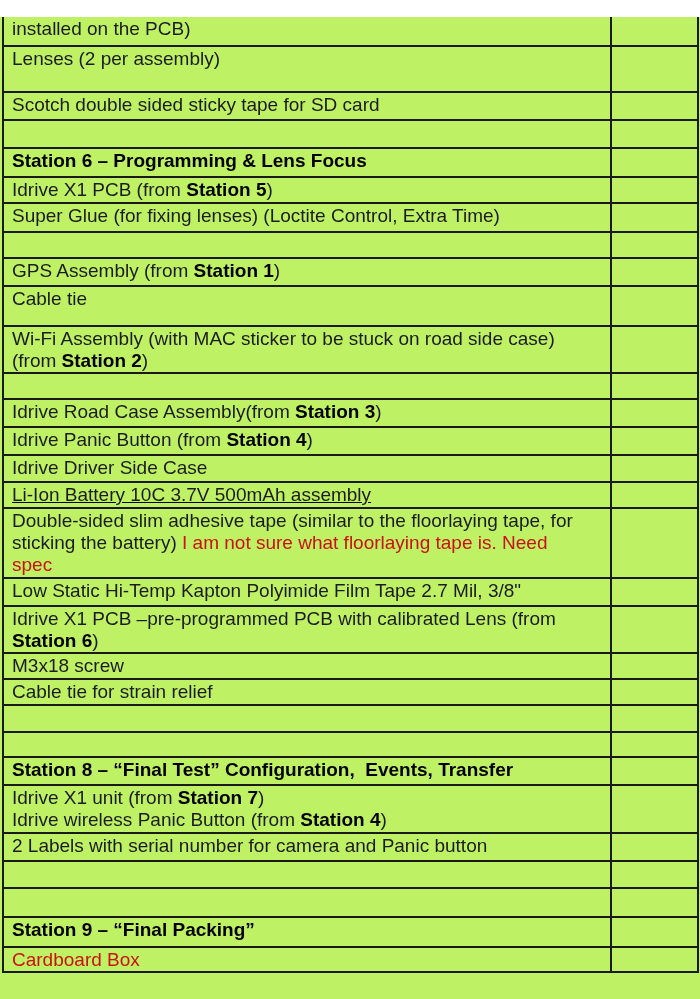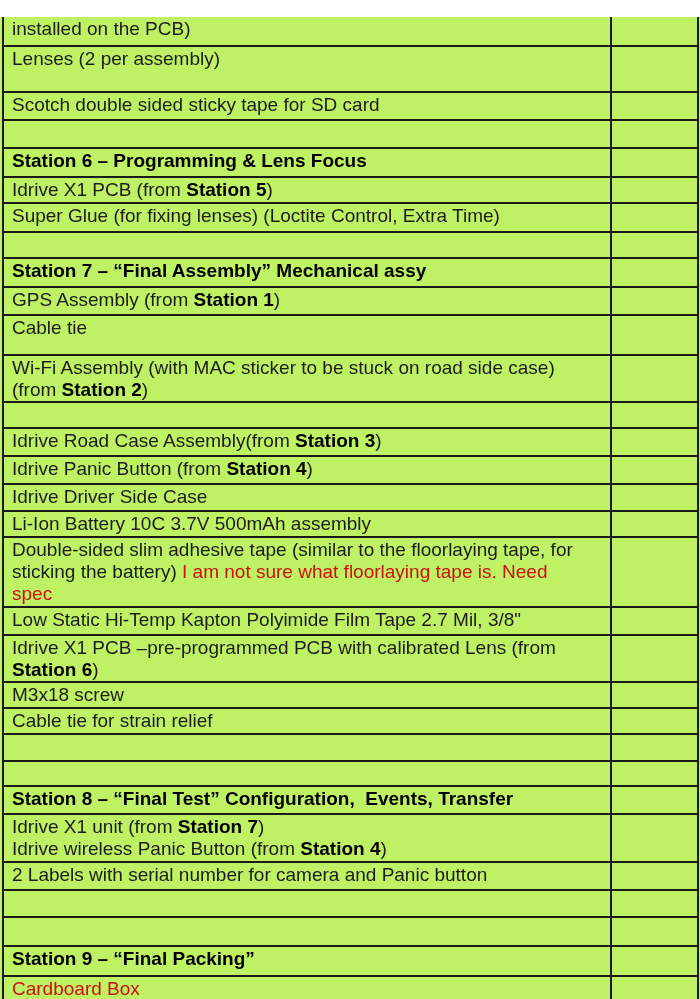--- a/index.html
+++ b/index.html
@@ -72,24 +72,20 @@
           <td class="c-val"></td>
         </tr>
         <tr style="height: 29px;">
           <td class="c-item"><span>Super Glue (for fixing lenses) (Loctite Control, Extra Time)</span></td>
           <td class="c-val"></td>
         </tr>
         <tr style="height: 26px;">
           <td class="c-item"></td>
           <td class="c-val"></td>
         </tr>
-        <tr class="hdr" style="height: 29px;">
-          <td class="c-item"><span class="b">Station 7 – “Final Assembly” Mechanical assy</span></td>
-          <td class="c-val"></td>
-        </tr>
         <tr style="height: 28px;">
           <td class="c-item"><span>GPS Assembly (from </span><span class="b">Station 1</span><span>)</span></td>
           <td class="c-val"></td>
         </tr>
         <tr style="height: 40px;">
           <td class="c-item"><span>Cable tie</span></td>
           <td class="c-val"></td>
         </tr>
         <tr style="height: 45px;">
           <td class="c-item"><span>Wi-Fi Assembly (with MAC sticker to be stuck on road side case)</span><br><span>(from </span><span class="b">Station 2</span><span>)</span></td>
@@ -104,21 +100,21 @@
           <td class="c-val"></td>
         </tr>
         <tr style="height: 28px;">
           <td class="c-item"><span>Idrive Panic Button (from </span><span class="b">Station 4</span><span>)</span></td>
           <td class="c-val"></td>
         </tr>
         <tr style="height: 27px;">
           <td class="c-item"><span>Idrive Driver Side Case</span></td>
           <td class="c-val"></td>
         </tr>
-        <tr style="height: 26px;">
+        <tr style="height: 26px; text-decoration: underline;">
           <td class="c-item"><span>Li-Ion Battery 10C 3.7V 500mAh assembly</span></td>
           <td class="c-val"></td>
         </tr>
         <tr style="height: 70px;">
           <td class="c-item"><span>Double-sided slim adhesive tape (similar to the floorlaying tape, for</span><br><span>sticking the battery) </span><span class="red">I am not sure what floorlaying tape is. Need</span><br><span class="red">spec</span></td>
           <td class="c-val"></td>
         </tr>
         <tr style="height: 28px;">
           <td class="c-item"><span>Low Static Hi-Temp Kapton Polyimide Film Tape 2.7 Mil, 3/8"</span></td>
           <td class="c-val"></td>

